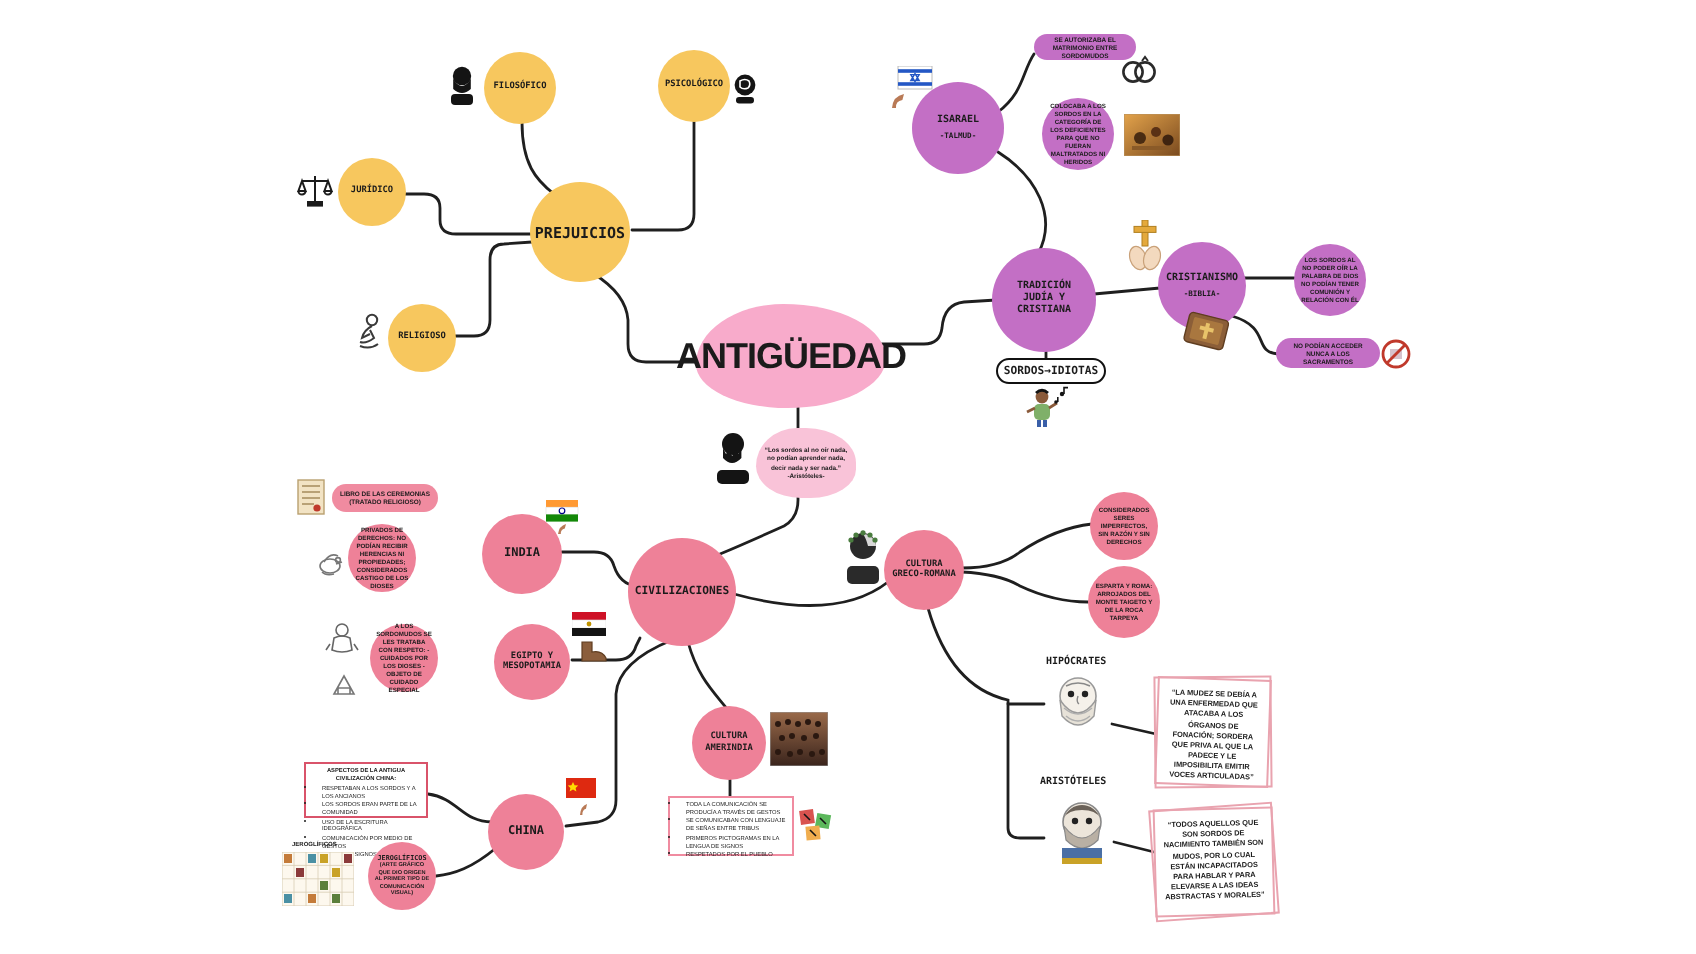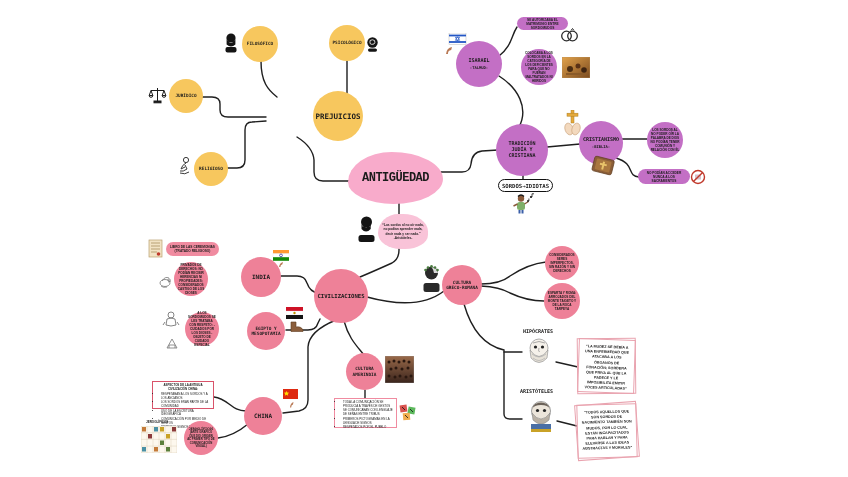--- a/index.html
+++ b/index.html
@@ -6,22 +6,22 @@
   #canvas{position:relative;width:848px;height:477px;background:#fff;overflow:hidden;
           font-family:"Liberation Sans",sans-serif;color:#1b1b1b;}
   svg.wires{position:absolute;left:0;top:0;}
   .node{position:absolute;display:flex;flex-direction:column;align-items:center;justify-content:center;
         text-align:center;font-weight:bold;box-sizing:border-box;}
   .circle{border-radius:50%;}
   .yellow{background:#F7C75E;}
   .rose{background:#EE8198;}
   .purple{background:#C36FC5;}
   .blob{background:#F8ABCB;border-radius:46% 54% 52% 48% / 58% 52% 48% 42%;}
-  .bigtitle{font-family:Liberation Mono, monospace;font-size:12px;letter-spacing:-0.5px;}
-  .hubtitle{font-family:"DejaVu Sans Mono",monospace;font-size:7.5px;margin-left:48px;}
+  .bigtitle{font-family:Liberation Sans, sans-serif;font-size:18px;letter-spacing:-0.5px;}
+  .hubtitle{font-family:"DejaVu Sans Mono",monospace;font-size:7.5px;}
   .midtitle{font-family:"DejaVu Sans Mono",monospace;font-size:5px;line-height:1.15;}
   .smtitle{font-family:"DejaVu Sans Mono",monospace;font-size:4.4px;line-height:1.2;}
   .sub{font-size:3.8px;font-family:"DejaVu Sans Mono",monospace;margin-top:1px;}
   .tinytext{font-size:3.1px;line-height:1.3;font-weight:bold;padding:3px;}
   .pill{position:absolute;border-radius:8px;font-weight:bold;text-align:center;
         display:flex;align-items:center;justify-content:center;box-sizing:border-box;}
   .pill.purple{font-size:3.2px;line-height:1.25;padding:2px 4px;}
   .whitepill{background:#fff;border:1.4px solid #111;font-size:5.6px;
              font-family:"DejaVu Sans Mono",monospace;border-radius:9px;padding:1px 4px;}
   .quote{position:absolute;background:#F9C3D8;border-radius:45% 55% 50% 50%/60% 55% 45% 50%;

